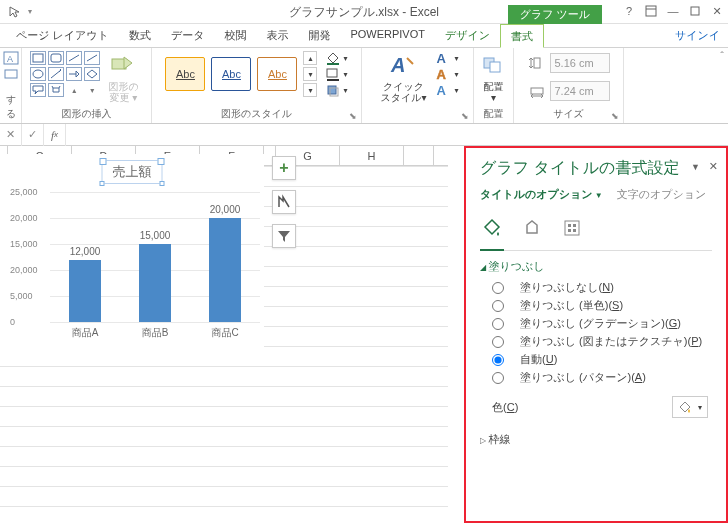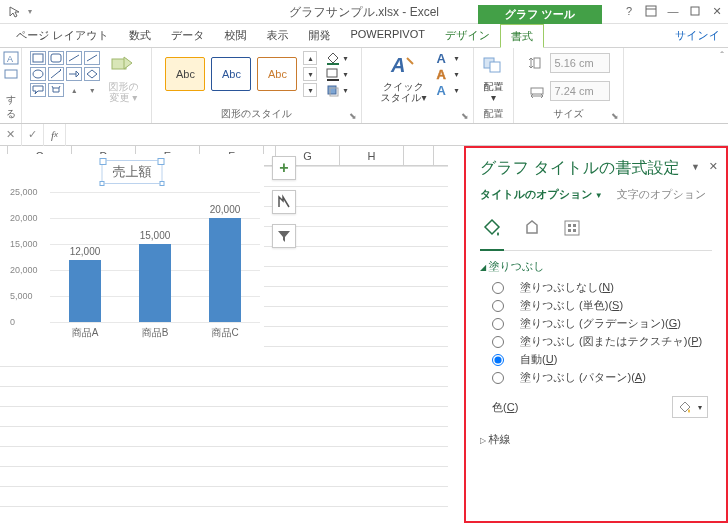--- a/index.html
+++ b/index.html
@@ -6,21 +6,21 @@
 body { width: 728px; height: 523px; background: #fff; font-size: 11px; color: #444; overflow: hidden; position: relative; }
 
 .titlebar { height: 24px; display: flex; align-items: center; background: #fff; border-bottom: 1px solid #e0e0e0; position: relative; }
 .tb-left { display: flex; align-items: center; gap: 6px; padding-left: 8px; }
 .tb-icon { width: 14px; height: 14px; }
 .tb-center { position: absolute; left: 50%; transform: translateX(-50%); top: 4px; color: #555; font-size: 12px; }
 .tb-right { position: absolute; right: 2px; top: 2px; display: flex; gap: 4px; }
 .win-btn { width: 18px; height: 18px; display: flex; align-items: center; justify-content: center; color: #666; cursor: pointer; }
 
 .ctx-tab-wrap { position: absolute; right: 126px; top: 0; height: 24px; display: flex; align-items: flex-end; }
-.ctx-label { background: #43a047; color: #fff; font-size: 11px; padding: 2px 27px; font-weight: bold; }
+.ctx-label { background: #43a047; color: #fff; font-size: 11px; padding: 2px 12px; }
 
 .tabs { height: 24px; display: flex; align-items: stretch; background: #fff; border-bottom: 1px solid #d2d2d2; padding-left: 6px; position: relative; }
 .tab { padding: 4px 10px 0; color: #444; cursor: pointer; font-size: 11px; }
 .tab.ctx { color: #2e7d32; }
 .tab.active { border: 1px solid #9ccc65; border-bottom: 1px solid #fff; background: #fff; color: #2e7d32; margin-bottom: -1px; }
 .signin { position: absolute; right: 8px; top: 4px; color: #1565c0; font-size: 11px; }
 
 .ribbon { height: 76px; border-bottom: 1px solid #ccc; display: flex; }
 .rgroup { border-right: 1px solid #e2e2e2; padding: 3px 6px 0; display: flex; flex-direction: column; align-items: center; position: relative; }
 .rgroup-body { flex: 1; display: flex; align-items: flex-start; gap: 4px; }
@@ -31,21 +31,21 @@
 .shape-cell { border: 1px solid #8fa7c7; display: flex; align-items: center; justify-content: center; }
 .shape-cell svg { width: 12px; height: 10px; }
 .more-tri { color: #777; font-size: 8px; }
 
 .big-btn { display: flex; flex-direction: column; align-items: center; gap: 2px; padding: 2px 4px; cursor: pointer; }
 .big-btn .icn { width: 30px; height: 26px; display: flex; align-items: center; justify-content: center; }
 .big-btn .lbl { font-size: 10px; line-height: 1.1; text-align: center; }
 .disabled { color: #bbb; }
 
 .style-row { display: flex; gap: 6px; align-items: center; }
-.style-box { width: 40px; height: 34px; border: 1px solid #ccc; border-radius: 2px; display: flex; align-items: center; justify-content: center; font-size: 11px; }
+.style-box { width: 40px; height: 34px; border: 1px solid #ccc; border-radius: 2px; display: flex; align-items: center; justify-content: center; font-size: 11px; text-decoration: underline; }
 .style-box.sel { border: 1px solid #f0a30a; background: #fff3d6; }
 .style-arrows { display: flex; flex-direction: column; gap: 2px; }
 .sarrow { width: 14px; height: 14px; border: 1px solid #ccc; display: flex; align-items: center; justify-content: center; cursor: pointer; font-size: 8px; }
 
 .wa-col { display: flex; flex-direction: column; gap: 2px; }
 .wa-row { display: flex; align-items: center; gap: 2px; cursor: pointer; }
 .wa-row svg, .wa-row .glyph { width: 16px; height: 14px; }
 
 .size-row { display: flex; align-items: center; gap: 4px; margin: 2px 0; }
 .size-ico { width: 18px; height: 14px; }
@@ -236,20 +236,21 @@
         <div class="icn">
             <svg width="26" height="22" viewBox="0 0 26 22">
               <rect x="2" y="4" width="14" height="10" fill="#d9e6b8" stroke="#a0b86d"></rect>
               <polygon points="14,2 22,8 14,14" fill="#d9e6b8" stroke="#a0b86d"></polygon>
             </svg>
           </div>
         <div class="lbl" style="white-space:pre;">図形の
 変更 ▾</div>
       </div>
     </div>
+    <div class="rgroup-label">図形の挿入</div>
   </div>
 
   <div class="rgroup" style="width:210px;">
     <div class="rgroup-body">
       <div class="style-row">
         <div class="style-box sel">Abc</div>
         <div class="style-box" style="color:#2a5599;border-color:#2a5599;">Abc</div>
         <div class="style-box" style="color:#c97b2e;border-color:#c97b2e;">Abc</div>
         <div class="style-arrows">
           <div class="sarrow">▴</div>

